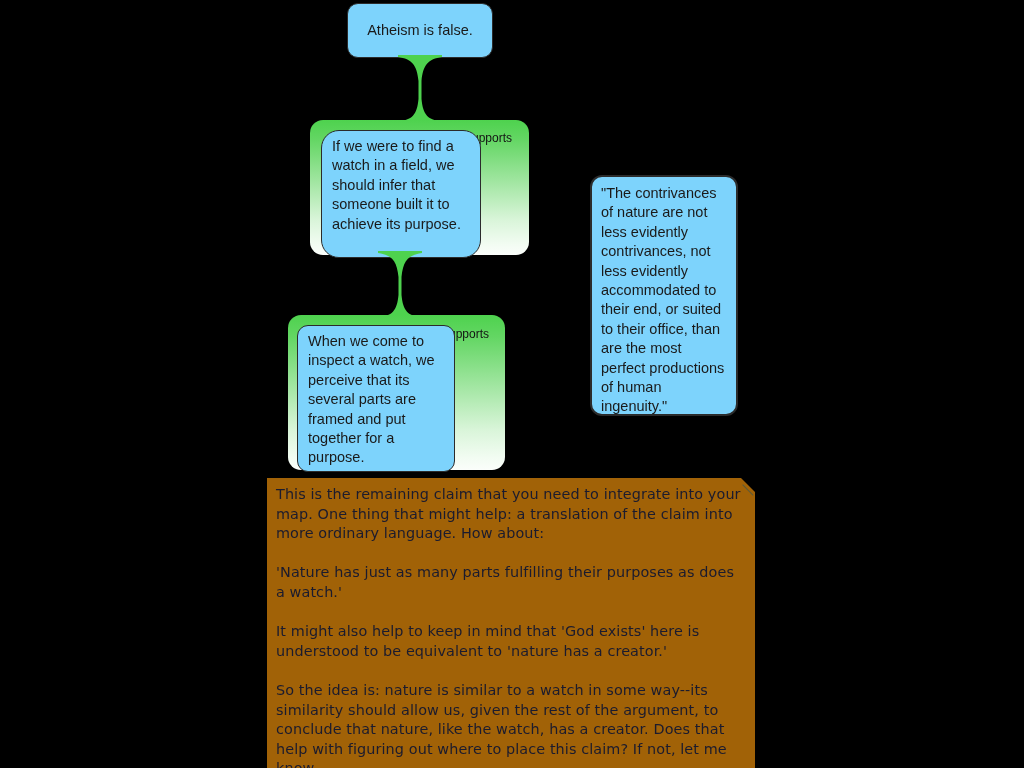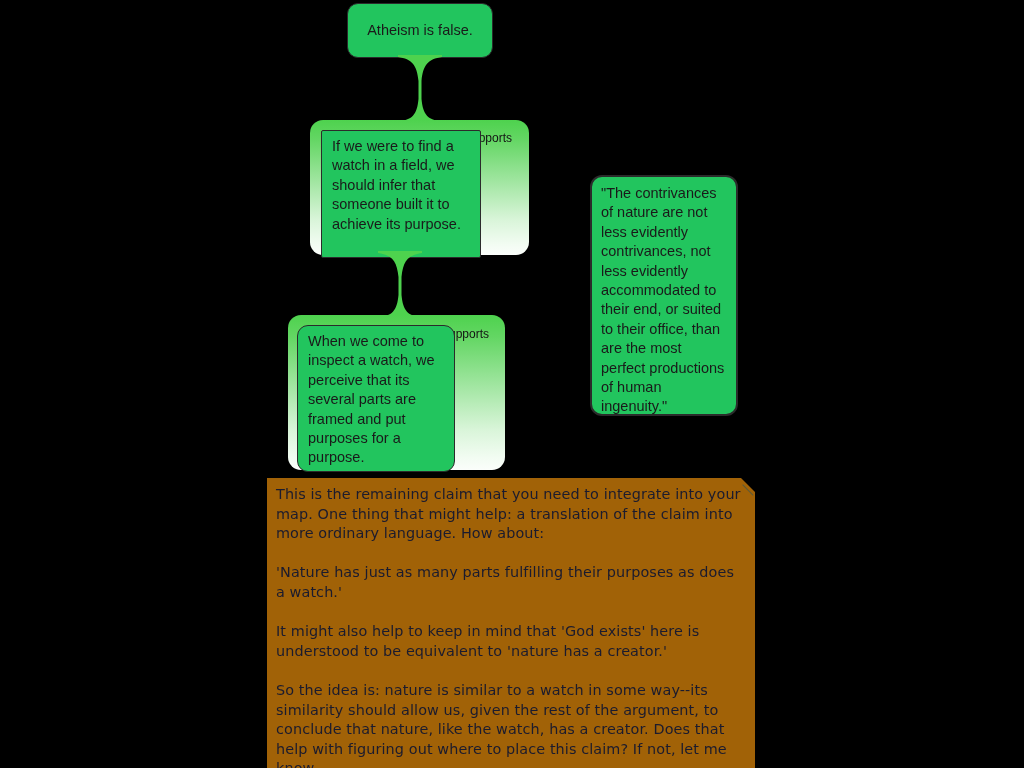--- a/index.html
+++ b/index.html
@@ -16,21 +16,21 @@
   }
 
   .stage {
     position: absolute;
     inset: 0;
   }
 
   
   .card {
     position: absolute;
-    background: #22c55e;
+    background: #7dd3fc;
     border: 1px solid #2b2b2b;
     border-radius: 12px;
     box-sizing: border-box;
     color: #1a1a1a;
     font-family: "Liberation Sans", sans-serif;
   }
 
   .card-text {
     display: block;
     white-space: pre-wrap;
@@ -96,21 +96,21 @@
   }
   #support-box-1 .support-label {
     right: 17px;
     top: 11px;
   }
   #support-box-1 .card {
     left: 11px;
     top: 10px;
     width: 160px;
     height: 128px;
-    border-radius: 2px;
+    border-radius: 18px;
   }
   #support-box-1 .card .card-text {
     position: absolute;
     left: 10px;
     right: 7px;
     top: 6px;
     font-size: 14.5px;
     line-height: 19.4px;
   }
 
@@ -220,21 +220,21 @@
     </div>
   </div>
 
   <svg class="connector" id="connector-2" viewBox="0 0 44 68" preserveAspectRatio="none">
     <path d="M0,0 L44,0 L44,2 C30,4 25,10 23.5,26 L23.5,44 C25,60 30,65 44,66.5 L44,68 L0,68 L0,66.5 C14,65 19,60 20.5,44 L20.5,26 C19,10 14,4 0,2 Z" fill="#4ed24e"></path>
   </svg>
 
   <div class="support-box" id="support-box-2">
     <span class="support-label">supports</span>
     <div class="card">
-      <span class="card-text">When we come to inspect a watch, we perceive that its several parts are framed and put purposes for a purpose.</span>
+      <span class="card-text">When we come to inspect a watch, we perceive that its several parts are framed and put together for a purpose.</span>
     </div>
   </div>
 
   <div class="card" id="quote-claim">
     <span class="card-text">"The contrivances of nature are not less evidently contrivances, not less evidently accommodated to their end, or suited to their office, than are the most perfect productions of human ingenuity."</span>
   </div>
 
   <div id="sticky-note">
     <div class="note-fold"></div>
     <div class="note-fold-line"></div>

